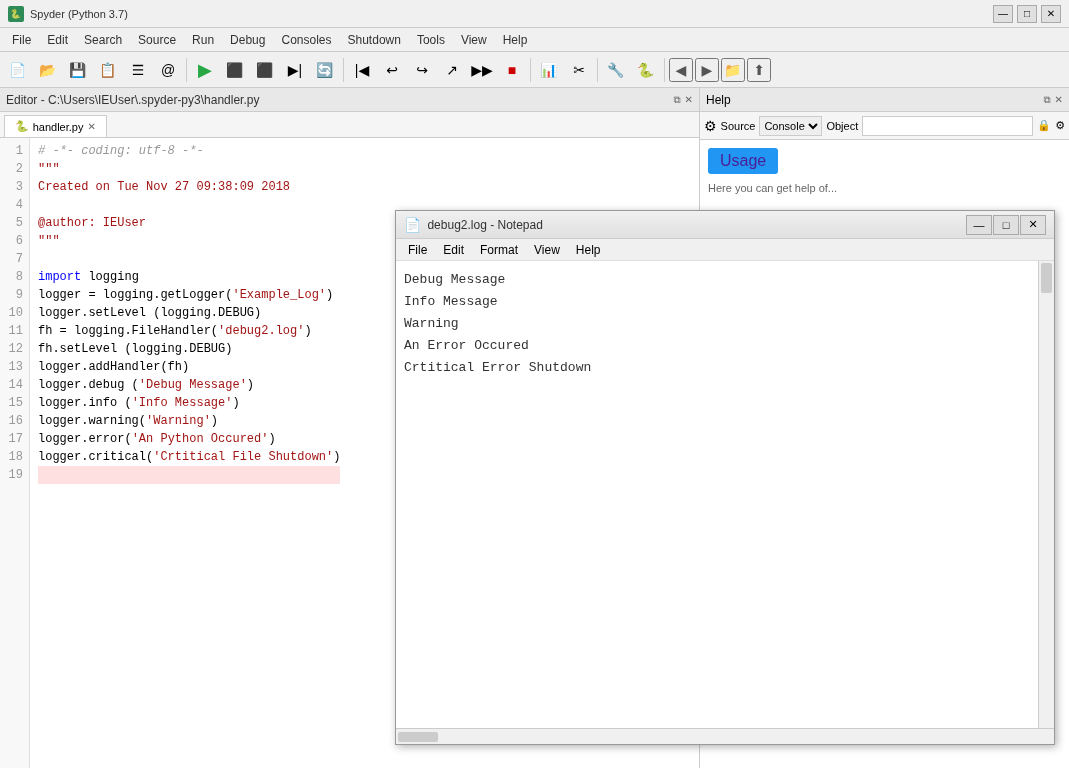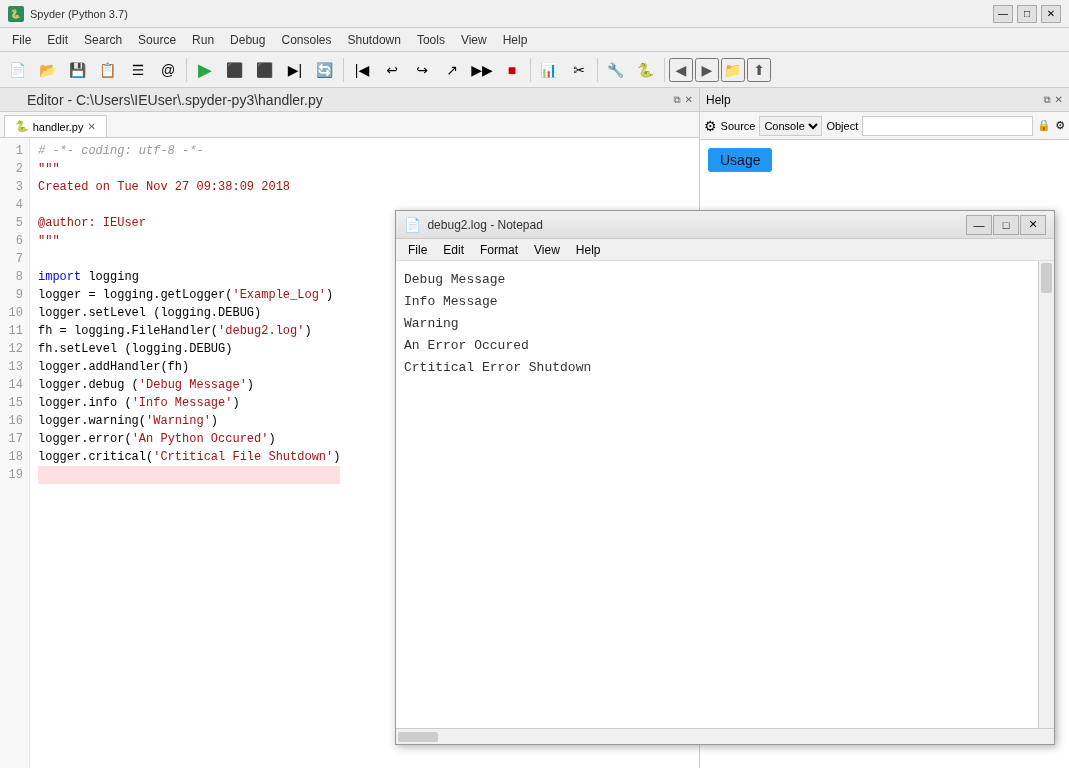--- a/index.html
+++ b/index.html
@@ -24,21 +24,21 @@
     .toolbar-run { color: #28a745; font-size: 18px; }
     .path-input { width: 200px; height: 22px; border: 1px solid #999; padding: 0 4px; font-size: 11px; }
     .nav-btn { width: 24px; height: 24px; cursor: pointer; display: flex; align-items: center; justify-content: center; font-size: 14px; color: #555; }
 
     
     .main-area { display: flex; height: calc(768px - 88px); }
 
     
     .editor-panel { width: 700px; display: flex; flex-direction: column; border-right: 1px solid #ccc; }
     .panel-header { background: #e8e8e8; height: 24px; display: flex; align-items: center; padding: 0 6px; border-bottom: 1px solid #ccc; justify-content: space-between; }
-    .panel-header-text { font-size: 14px; color: #333; margin-left: 21px; }
+    .panel-header-text { font-size: 12px; color: #333; }
     .panel-controls { display: flex; gap: 4px; }
     .panel-ctrl-btn { font-size: 10px; cursor: pointer; color: #666; }
 
     
     .tab-bar { background: #f5f5f5; height: 26px; display: flex; align-items: flex-end; padding: 0 4px; border-bottom: 1px solid #ccc; }
     .tab { background: white; border: 1px solid #ccc; border-bottom: none; padding: 2px 10px; font-size: 11px; cursor: pointer; display: flex; align-items: center; gap: 4px; height: 22px; }
     .tab-close { font-size: 10px; color: #666; cursor: pointer; }
 
     
     .code-area { flex: 1; background: white; overflow: auto; font-family: 'Courier New', monospace; font-size: 12px; display: flex; }
@@ -49,21 +49,21 @@
     .c-keyword { color: #0000ff; }
     .c-highlight-19 { background: #ffe0e0; display: block; }
 
     
     .help-panel { flex: 1; display: flex; flex-direction: column; }
     .help-header { background: #e8e8e8; height: 24px; display: flex; align-items: center; padding: 0 6px; border-bottom: 1px solid #ccc; justify-content: space-between; }
     .help-toolbar { background: #f5f5f5; height: 28px; display: flex; align-items: center; padding: 0 4px; border-bottom: 1px solid #ccc; gap: 4px; font-size: 11px; }
     .help-source-select { height: 20px; border: 1px solid #ccc; font-size: 11px; }
     .help-object-input { flex: 1; height: 20px; border: 1px solid #ccc; padding: 0 4px; font-size: 11px; }
     .help-content { flex: 1; background: white; padding: 8px; overflow: auto; }
-    .usage-btn { background: #2196F3; color: #0f172a; border: none; padding: 4px 12px; border-radius: 3px; cursor: pointer; font-size: 14px; }
+    .usage-btn { background: #2196F3; color: #4c1d95; border: none; padding: 4px 12px; border-radius: 3px; cursor: pointer; font-size: 16px; }
     .help-text { font-size: 11px; color: #666; margin-top: 8px; }
 
     
     .notepad-window { position: absolute; left: 395px; top: 210px; width: 660px; height: 535px; background: white; border: 1px solid #999; box-shadow: 2px 2px 8px rgba(0,0,0,0.3); display: flex; flex-direction: column; z-index: 10; }
     .notepad-title { background: linear-gradient(to bottom, #f0f0f0, #e0e0e0); height: 28px; display: flex; align-items: center; padding: 0 8px; justify-content: space-between; border-bottom: 1px solid #ccc; }
     .notepad-title-left { display: flex; align-items: center; gap: 6px; }
     .notepad-icon { font-size: 14px; }
     .notepad-title-text { font-size: 12px; color: #333; }
     .notepad-controls { display: flex; gap: 1px; }
     .notepad-btn { width: 26px; height: 20px; background: #e0e0e0; border: 1px solid #aaa; cursor: pointer; display: flex; align-items: center; justify-content: center; font-size: 11px; }
@@ -196,20 +196,21 @@
         <option>Console</option>
         <option>Editor</option>
       </select>
       <span>Object</span>
       <input type="text" class="help-object-input" style="">
       <span>🔒</span>
       <span>⚙</span>
     </div>
     <div class="help-content">
       <button class="usage-btn">Usage</button>
+      <p class="help-text">Here you can get help of...</p>
     </div>
   </div>
 </div>
 
 <div class="notepad-window">
   <div class="notepad-title">
     <div class="notepad-title-left">
       <span class="notepad-icon">📄</span>
       <span class="notepad-title-text">debug2.log - Notepad</span>
     </div>

